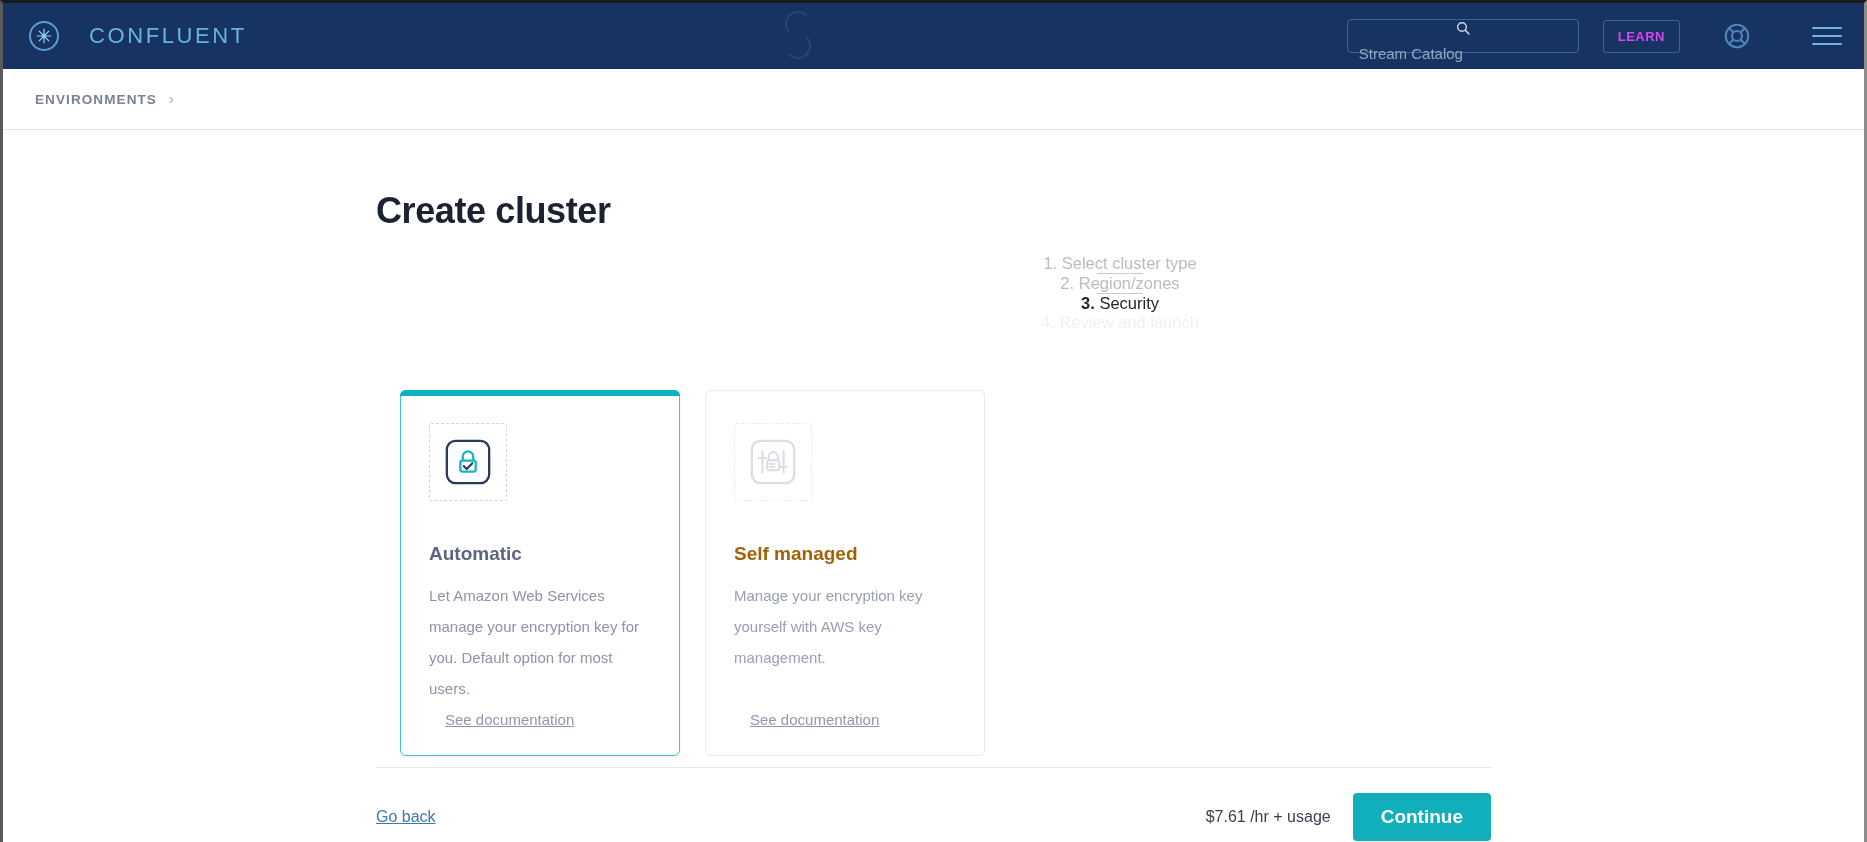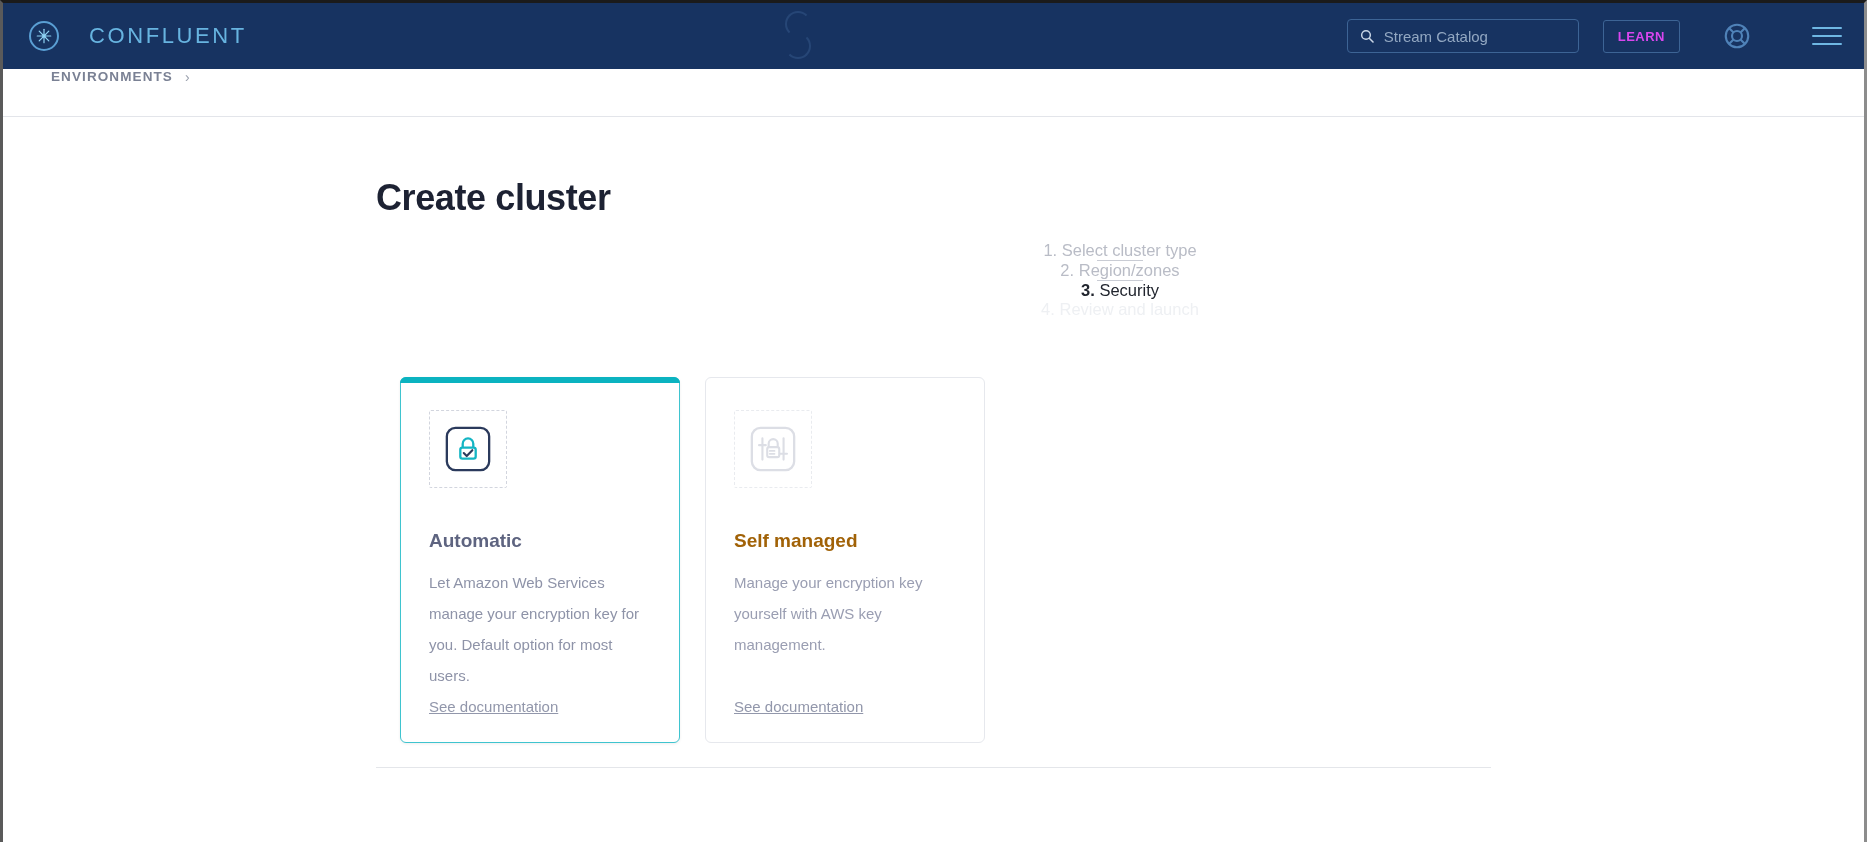--- a/index.html
+++ b/index.html
@@ -78,20 +78,21 @@
     width: 232px;
     height: 34px;
     border: 1px solid #3d6495;
     border-radius: 4px;
     display: flex;
     align-items: center;
     gap: 9px;
     padding: 0 11px;
     background: transparent;
     margin-right: 24px;
+    flex-direction: column;
   }
   .search-box svg { flex: 0 0 auto; }
   .search-input {
     background: transparent;
     border: none;
     outline: none;
     color: #c9d6e6;
     font-size: 15px;
     font-family: "Liberation Sans", sans-serif;
     width: 100%;
@@ -130,25 +131,26 @@
   }
   .hamburger span {
     display: block;
     height: 2px;
     background: #6fb7e3;
     border-radius: 1px;
   }
 
   
   .crumbbar {
-    height: 48px;
+    height: 61px;
     background: #ffffff;
     border-bottom: 1px solid #e3e5ea;
     display: flex;
-    padding-left: 48px;
+    align-items: center;
+    padding-left: 32px;
   }
   .crumb {
     color: #7a8194;
     font-size: 13.5px;
     font-weight: bold;
     letter-spacing: 1.1px;
     text-decoration: none;
     cursor: pointer;
   }
   .crumb-sep {
@@ -240,21 +242,21 @@
 
   .card-desc {
     font-size: 15px;
     line-height: 31px;
     color: #8e93a8;
   }
   .card.plain .card-desc { color: #9a9eb2; }
 
   .card-link {
     position: absolute;
-    left: 28px;
+    left: 44px;
     bottom: 27px;
     font-size: 15px;
     color: #9297ab;
     text-decoration: underline;
     cursor: pointer;
     text-align: right;
   }
 
   
   .footer-rule {
@@ -425,14 +427,21 @@
         </div>
         <div class="card-title">Self managed</div>
         <div class="card-desc">Manage your encryption key yourself with AWS key management.</div>
         <a class="card-link">See documentation</a>
       </div>
 
     </div>
   </div>
 
   <div class="footer-rule"></div>
+  <div class="footer">
+    <a class="go-back">Go back</a>
+    <div class="footer-right">
+      <span class="price">$7.61 /hr + usage</span>
+      <button class="continue-btn">Continue</button>
+    </div>
+  </div>
 
 </div>
 
 </body></html>

